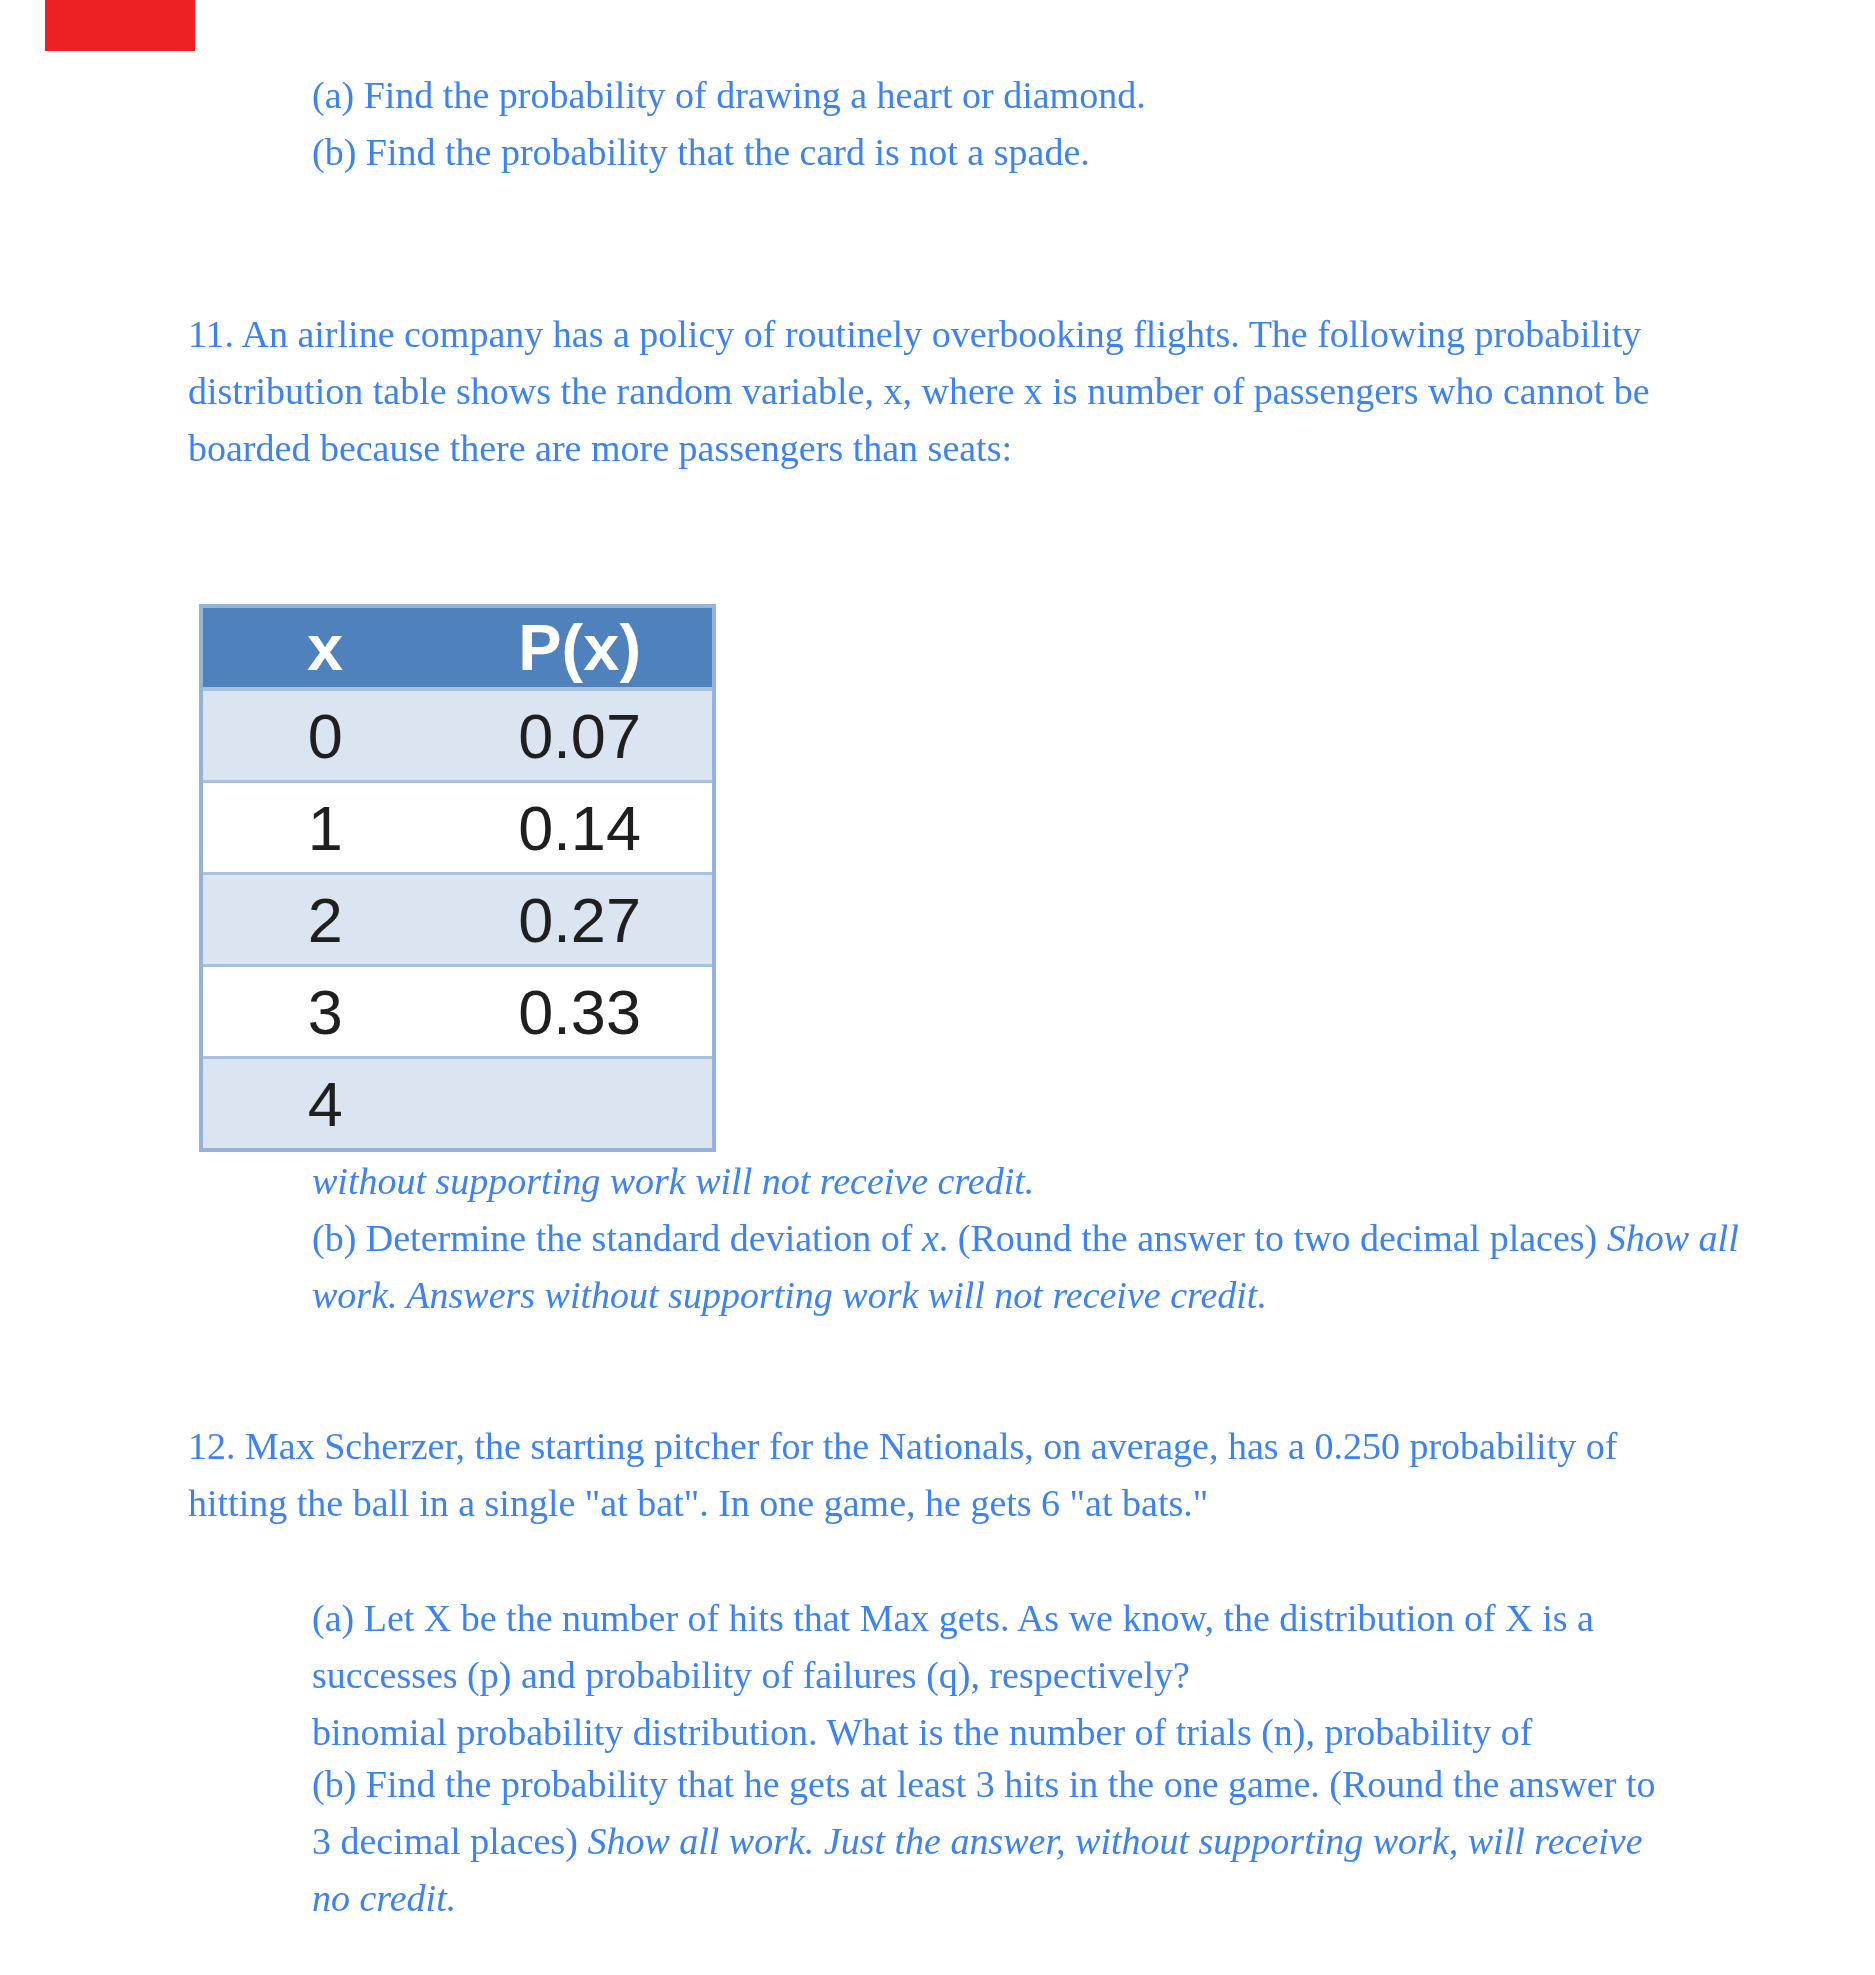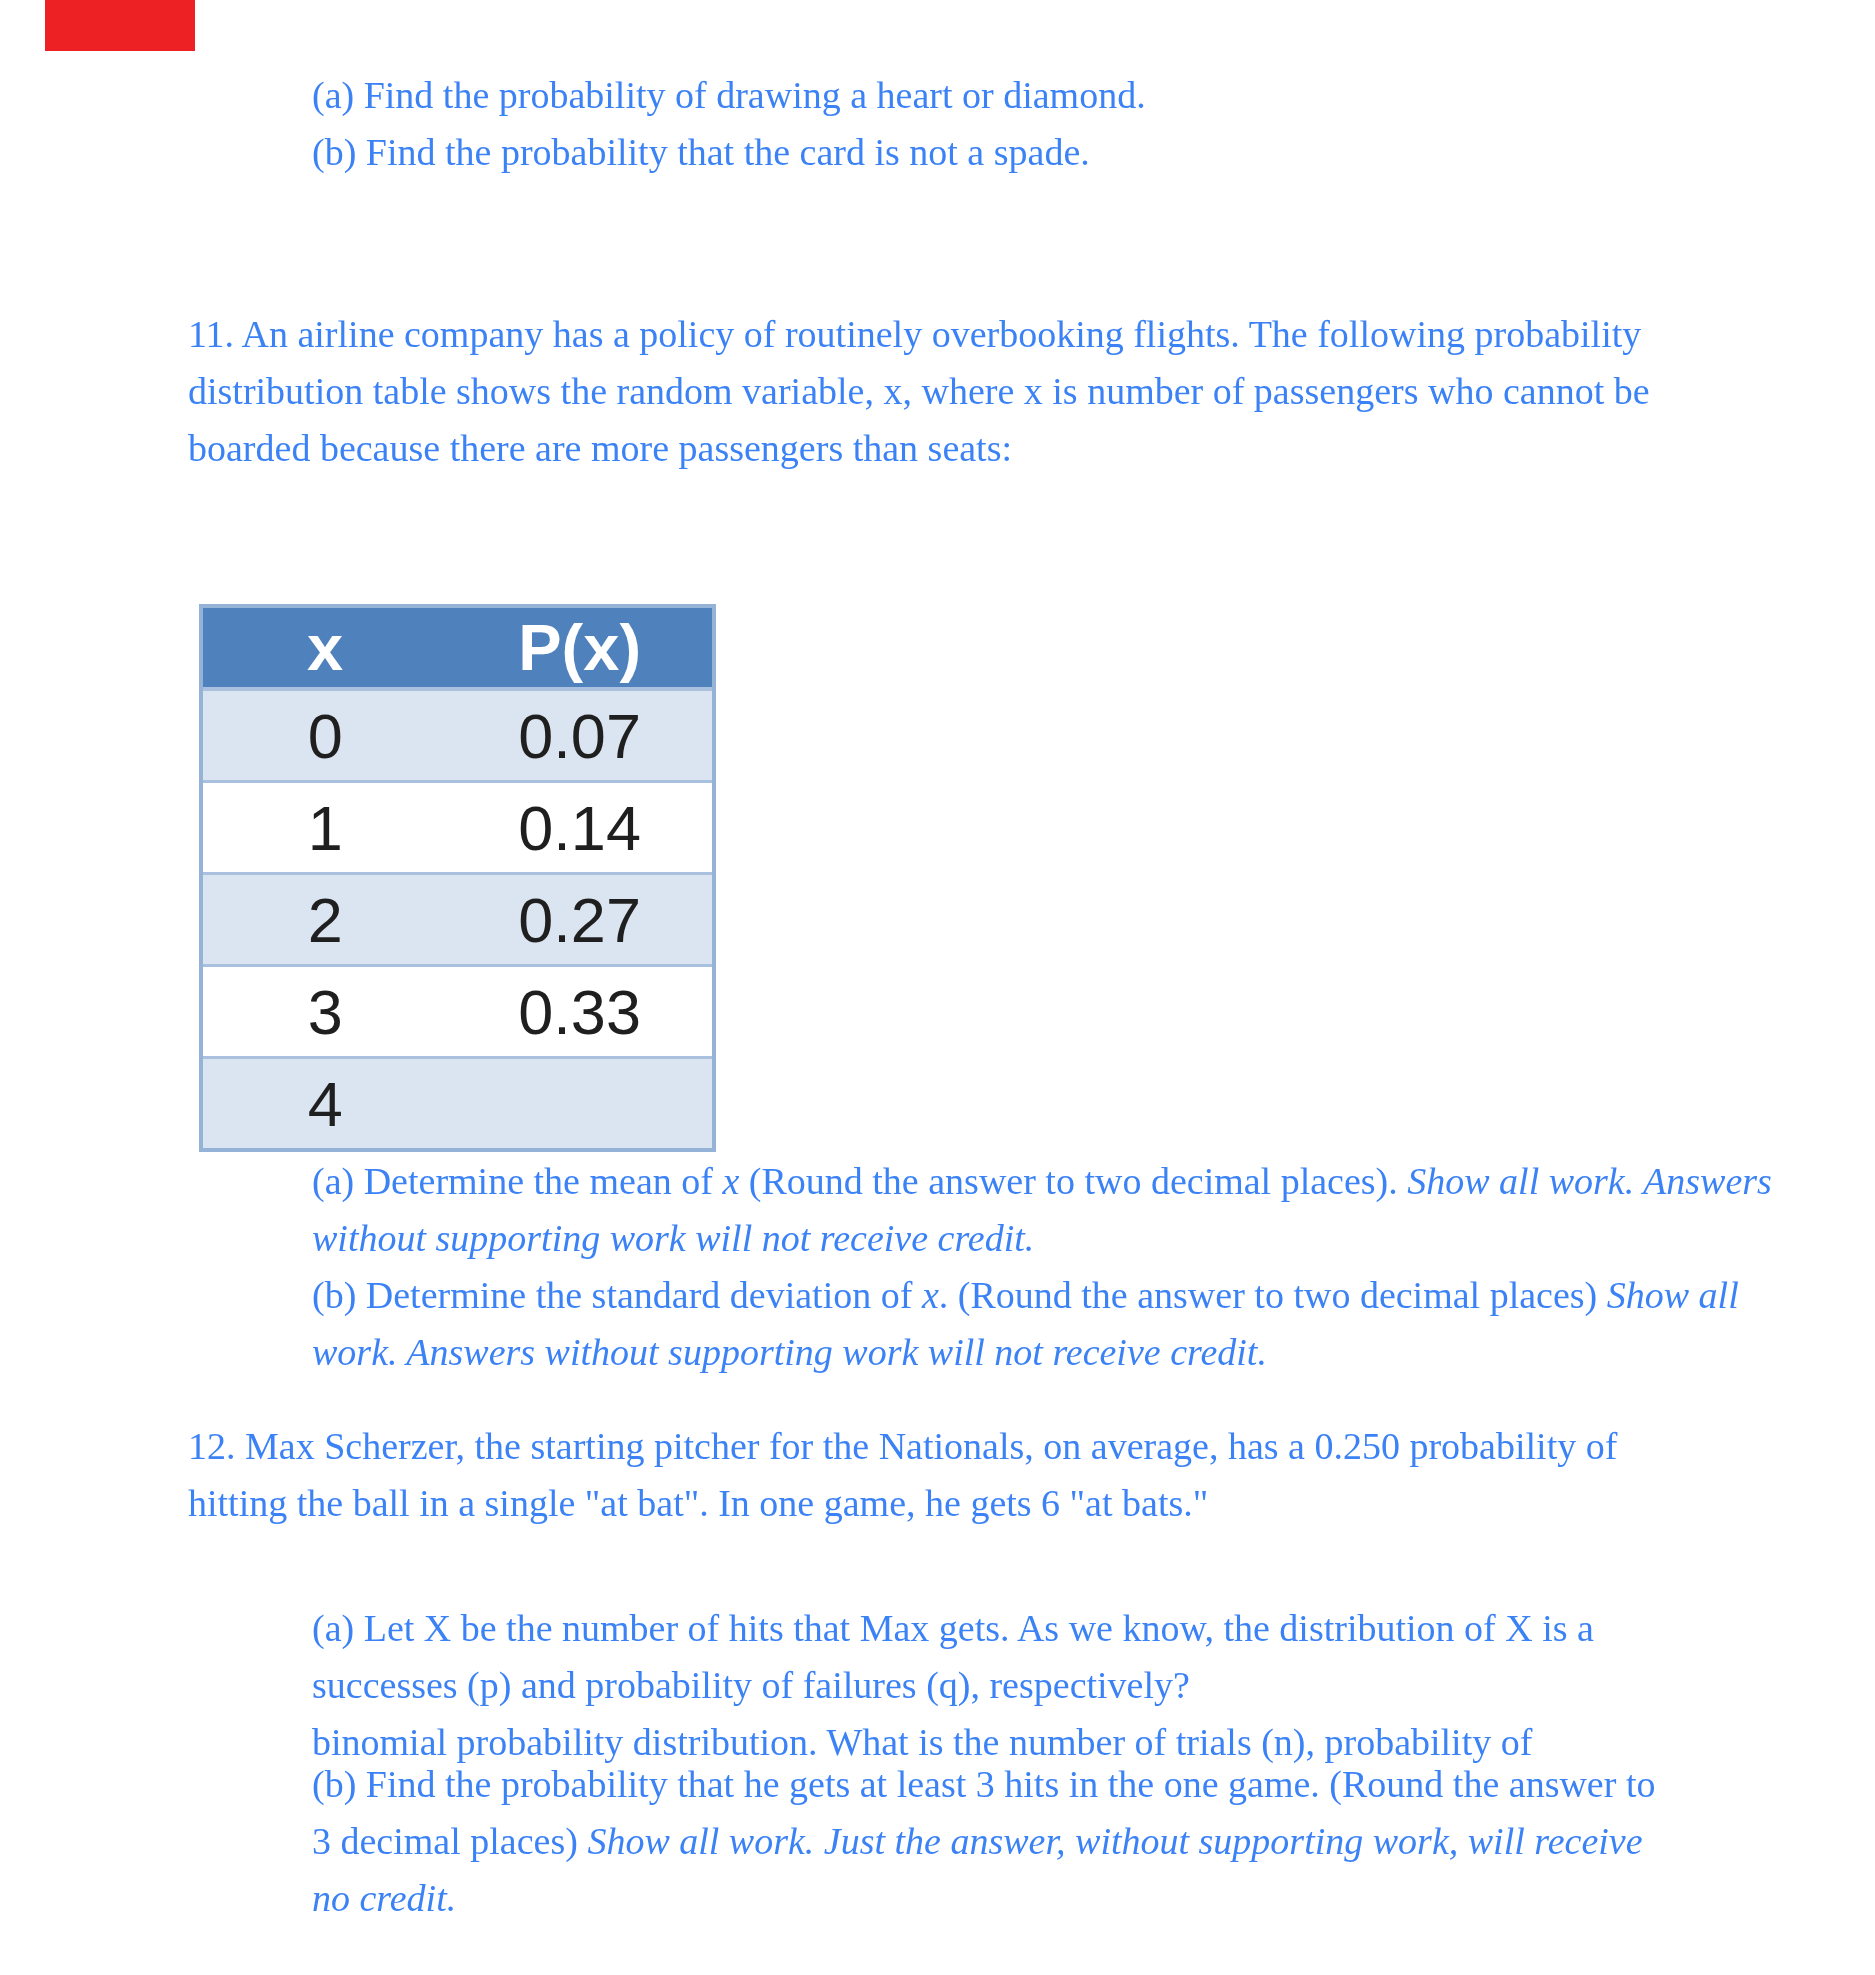--- a/index.html
+++ b/index.html
@@ -87,32 +87,31 @@
   <div class="trow tdata">
     <div class="c1">3</div>
     <div class="c2">0.33</div>
   </div>
   <div class="trow tdata alt" style="background-color: rgb(219, 229, 241);">
     <div class="c1">4</div>
   </div>
 </div>
 
 <div class="textblock" style="left:312px; top:1153px;">
-  <div class="line"><span>(a) Determine the mean of </span><span class="it">x</span><span> (Round the answer to two decimal places). </span><span class="it">Show all work. Answers</span></div>
   <div class="line"><span class="it">without supporting work will not receive credit.</span></div>
   <div class="line"><span>(b) Determine the standard deviation of </span><span class="it">x</span><span>. (Round the answer to two decimal places) </span><span class="it">Show all</span></div>
   <div class="line"><span class="it">work. Answers without supporting work will not receive credit.</span></div>
 </div>
 
 <div class="textblock" style="left:188px; top:1418px;">
   <div class="line">12. Max Scherzer, the starting pitcher for the Nationals, on average, has a 0.250 probability of</div>
   <div class="line">hitting the ball in a single "at bat". In one game, he gets 6 "at bats."</div>
 </div>
 
-<div class="textblock" style="left:312px; top:1590px;margin-top:10px;">
+<div class="textblock" style="left:312px; top:1590px;">
   <div class="line">(a) Let X be the number of hits that Max gets. As we know, the distribution of X is a</div>
   <div class="line">successes (p) and probability of failures (q), respectively?</div>
   <div class="line">binomial probability distribution. What is the number of trials (n), probability of</div>
 </div>
 
 <div class="textblock" style="left:312px; top:1756px;">
   <div class="line"><span>(b) Find the probability that he gets at least 3 hits in the one game. (Round the answer to</span></div>
   <div class="line"><span>3 decimal places) </span><span class="it">Show all work. Just the answer, without supporting work, will receive</span></div>
   <div class="line"><span class="it">no credit.</span></div>
 </div>

